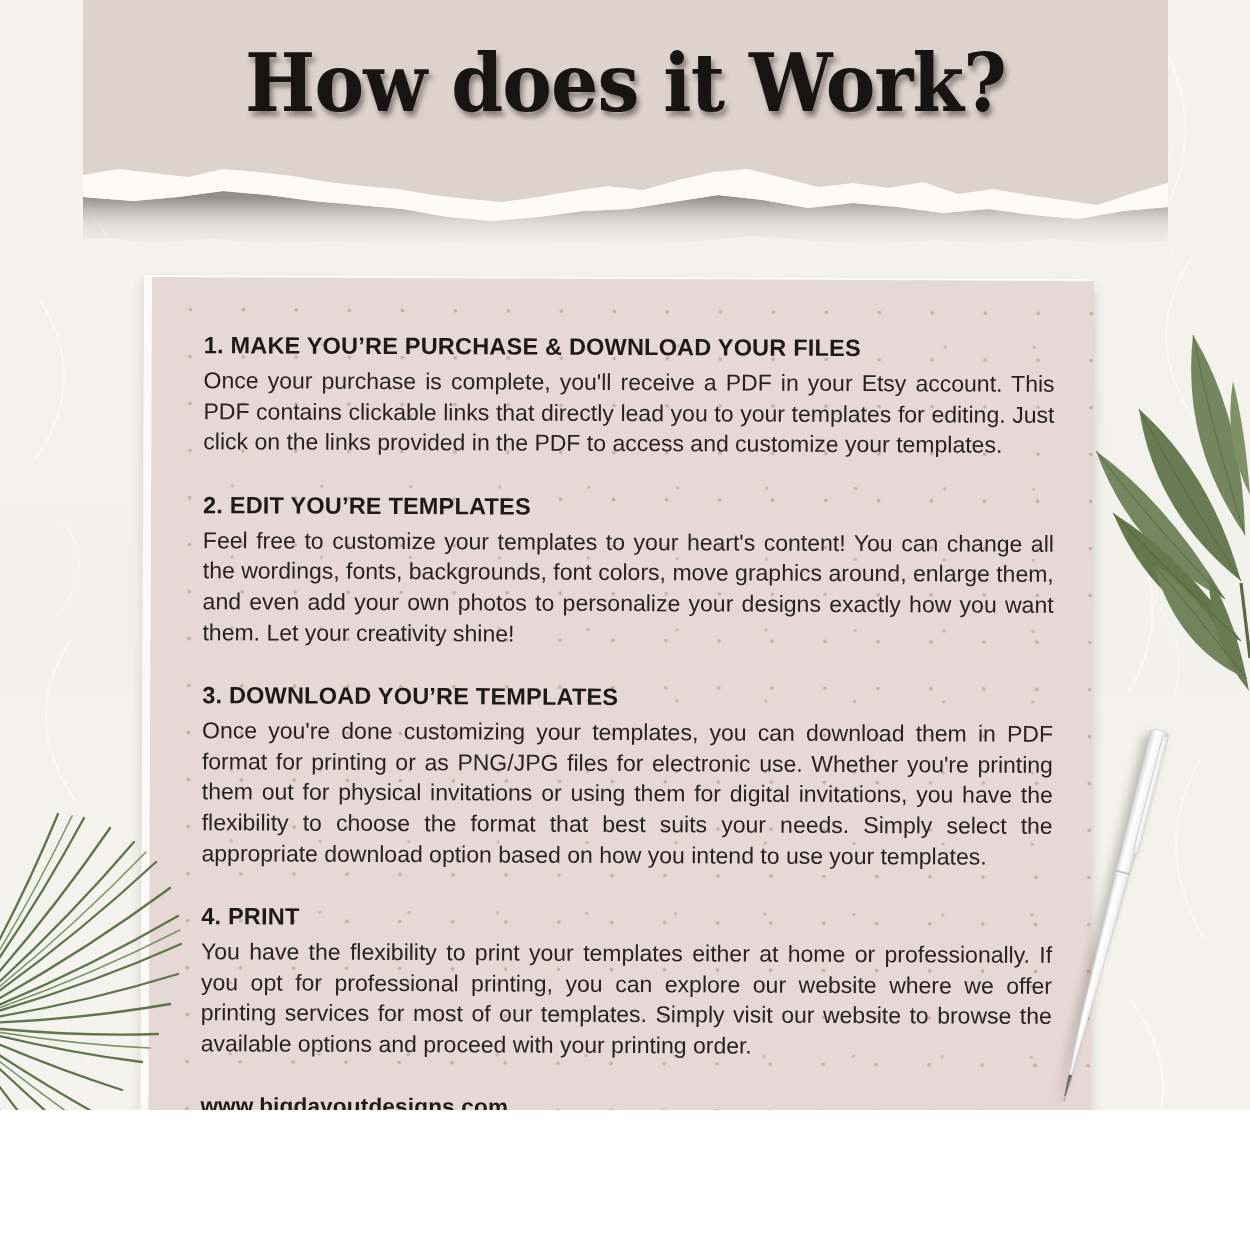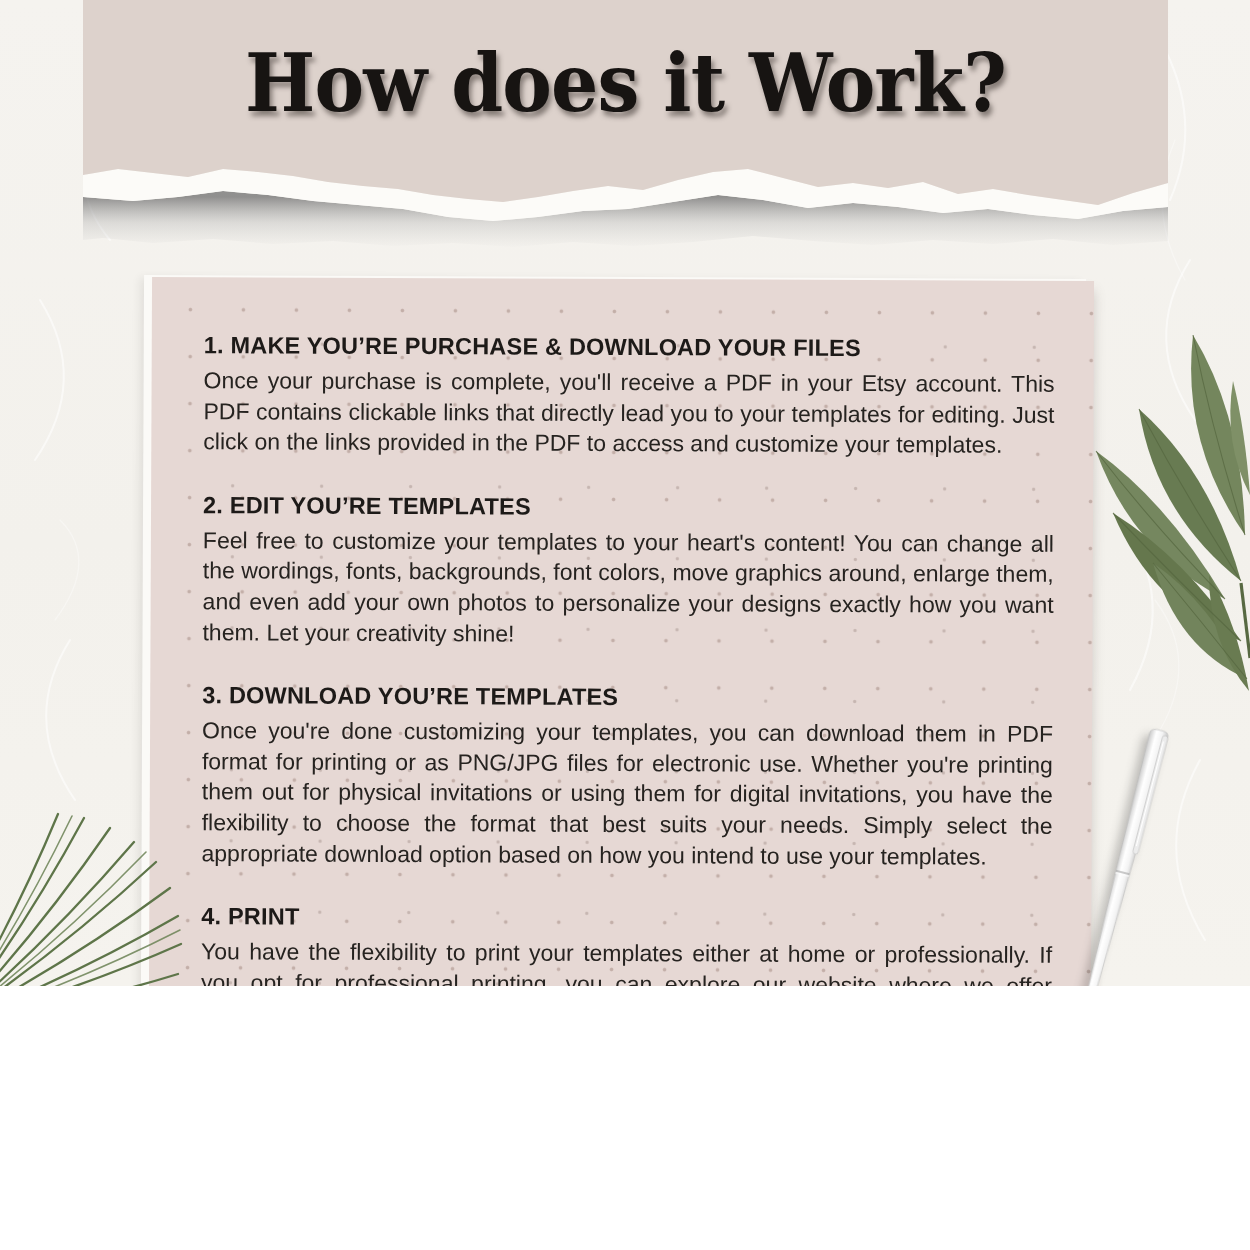--- a/index.html
+++ b/index.html
@@ -1,18 +1,18 @@
 <!DOCTYPE html>
 <html><head>
 <meta charset="utf-8">
 <style>
   html,body{margin:0;padding:0;}
   body{width:1250px;height:1250px;overflow:hidden;}
   .page{
-    position:relative;width:1250px;height:986px;
+    position:relative;width:1250px;height:1110px;
     background:linear-gradient(180deg,#f5f3ef 0%,#f3f1ec 55%,#f5f3ee 100%);
     font-family:"Liberation Sans",sans-serif;
     overflow:hidden;
   }
   svg.fibers{position:absolute;left:0;top:0;z-index:0;pointer-events:none;}
 
   
   .header-band{
     position:absolute;left:83px;top:0;width:1085px;height:146px;
     background:#ddd2cc;z-index:1;

